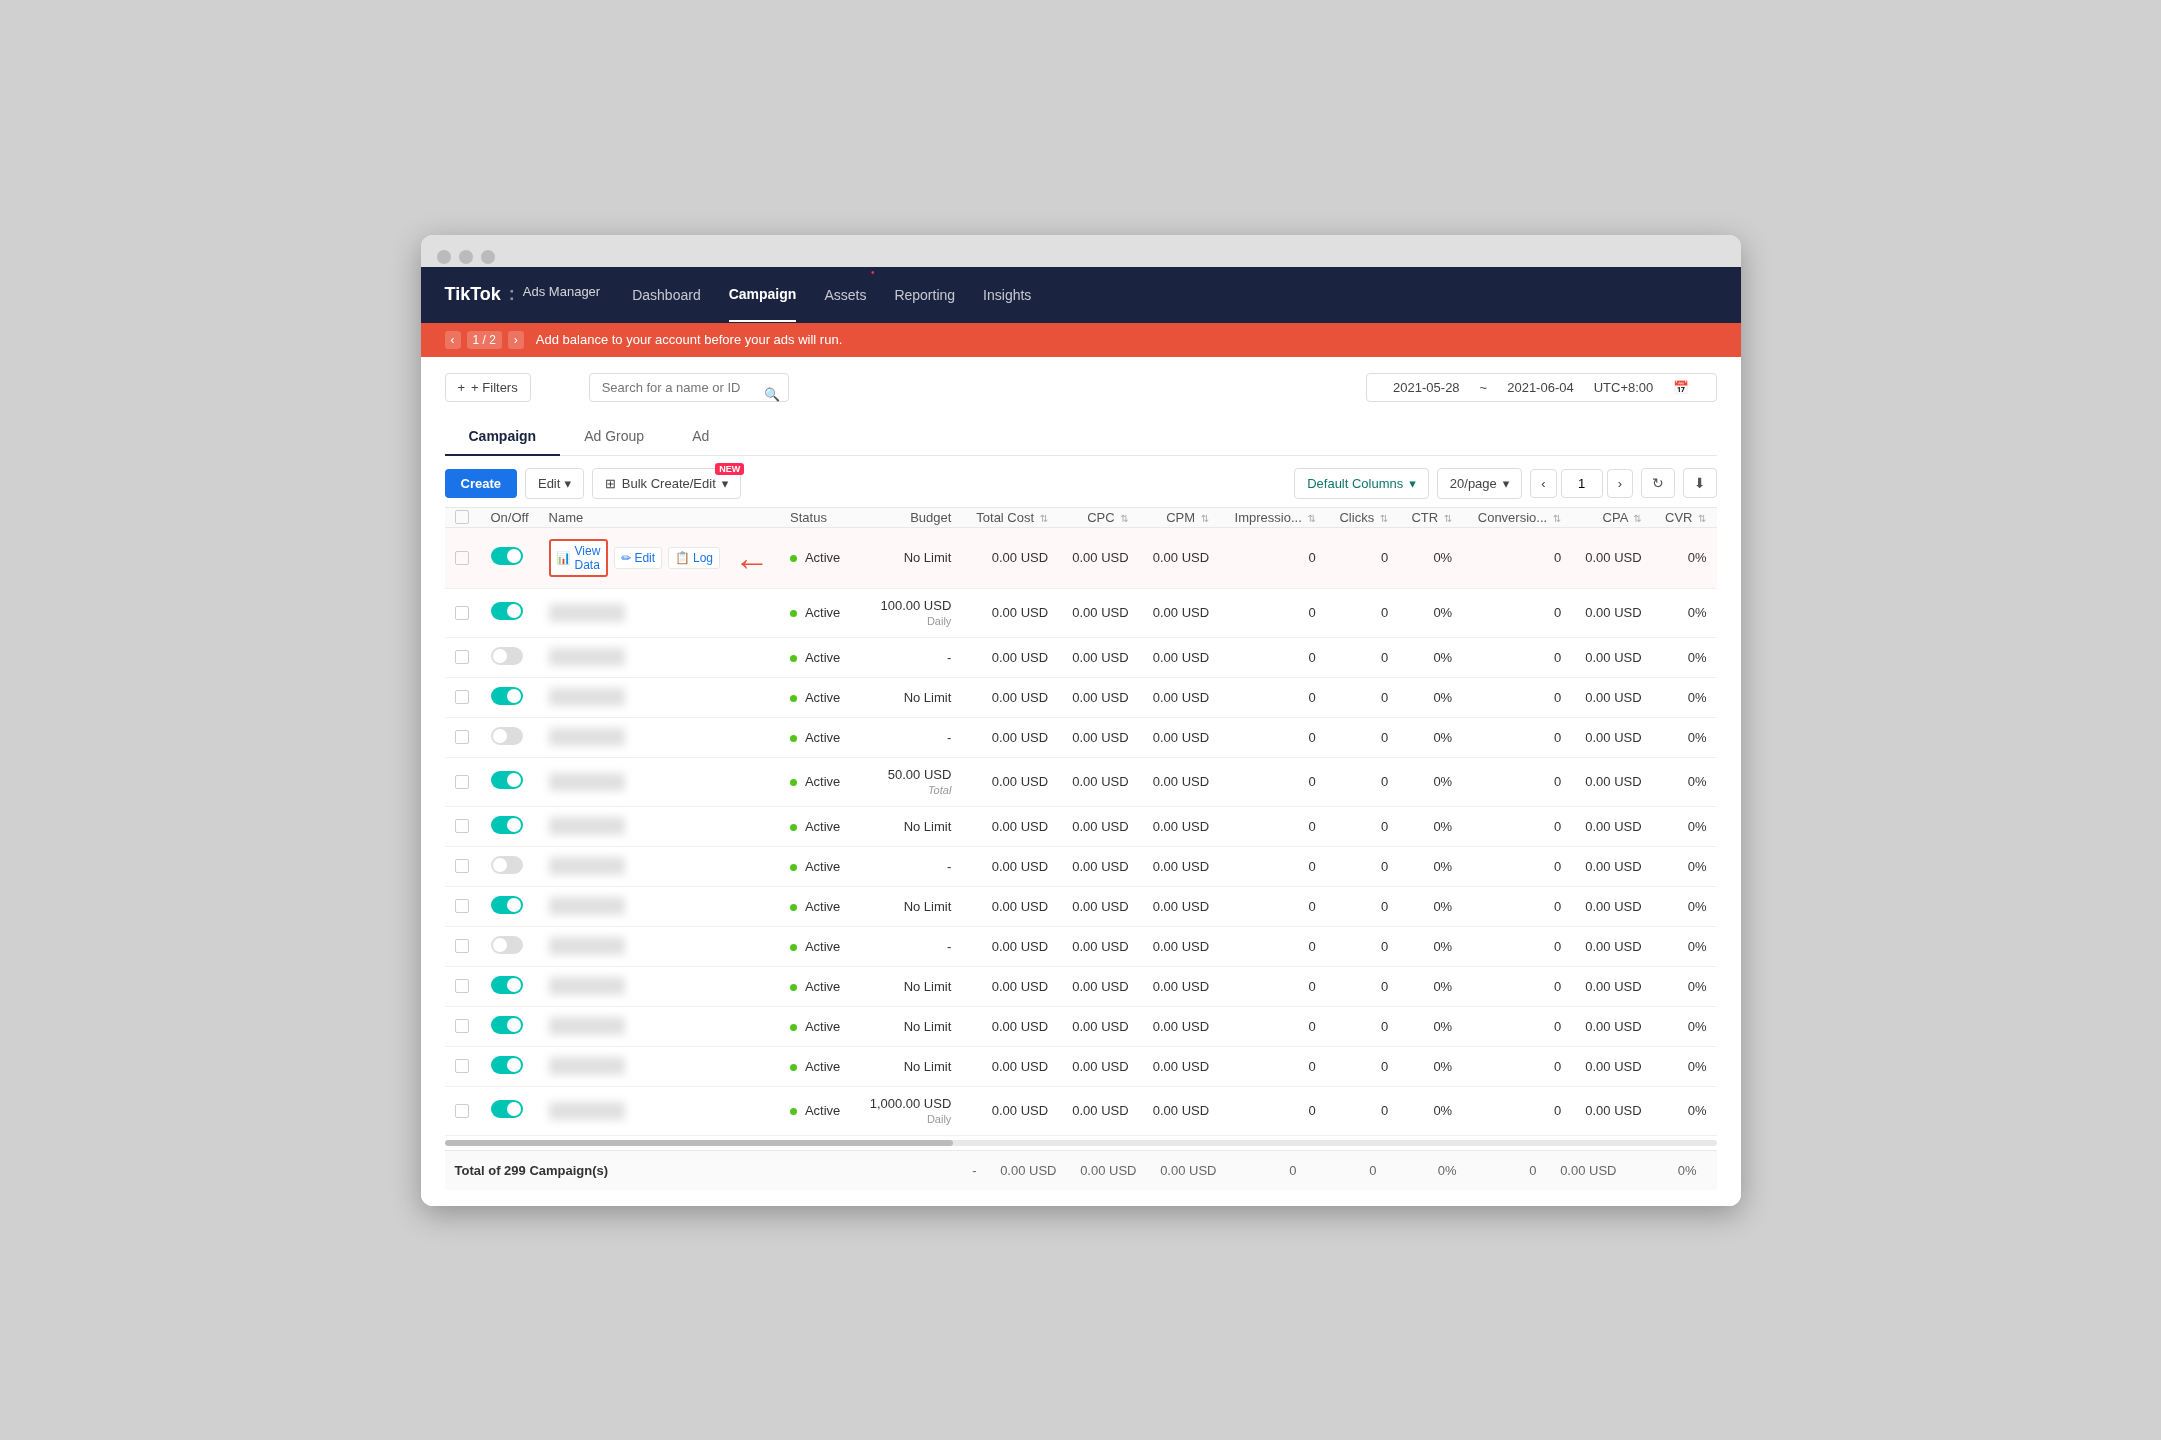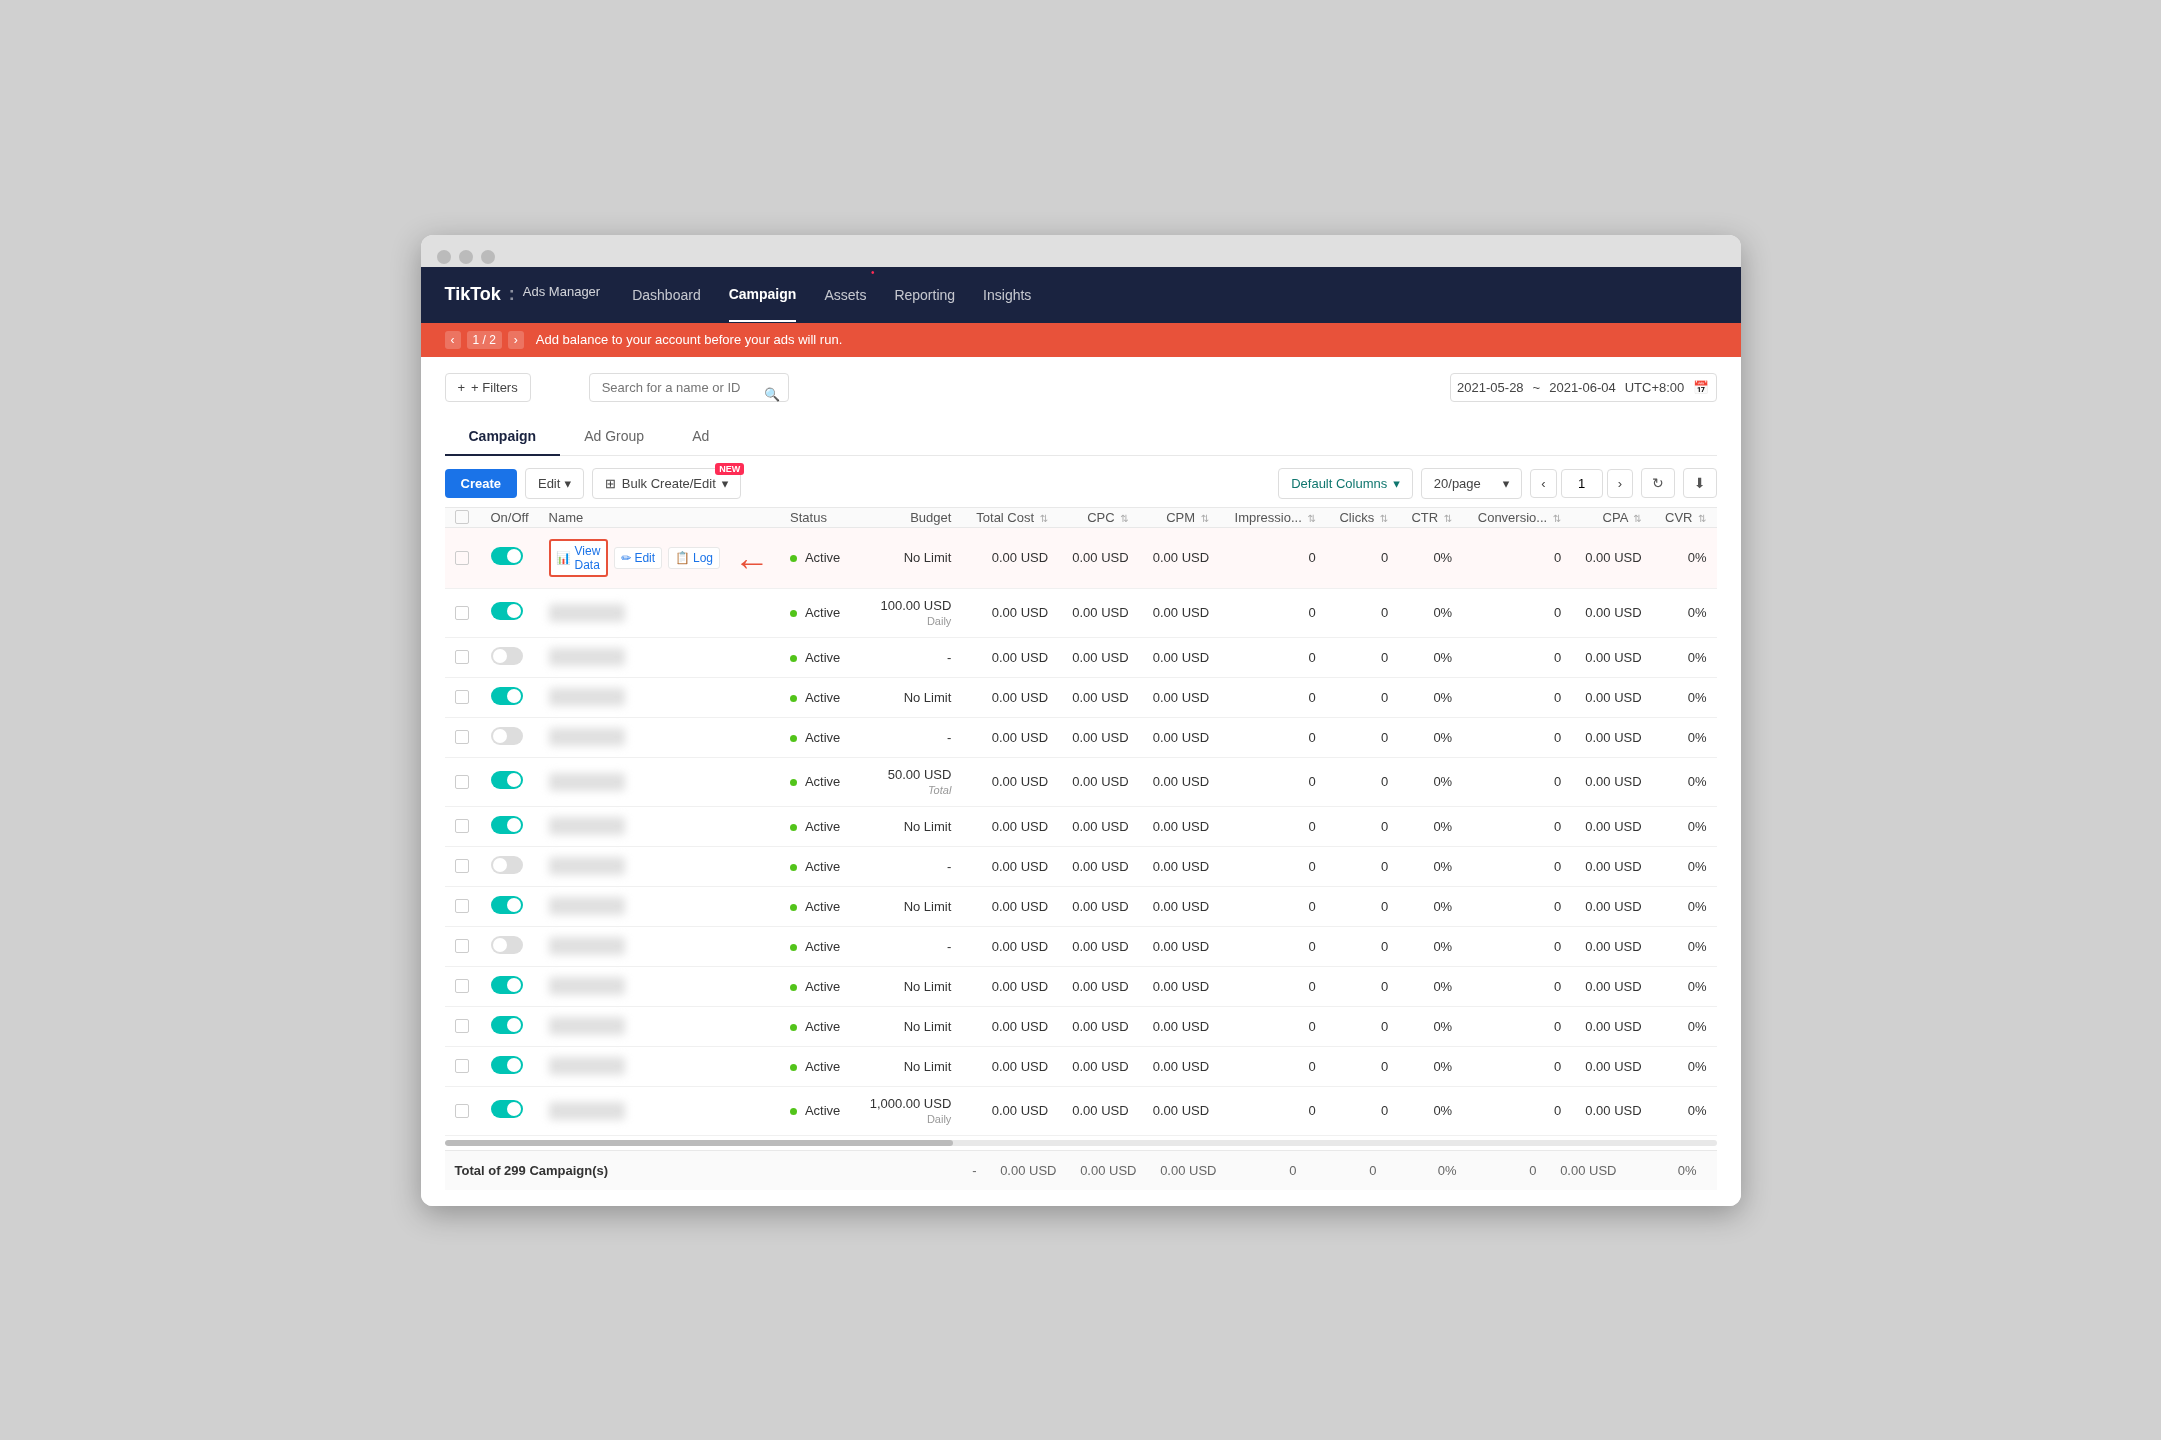--- a/index.html
+++ b/index.html
@@ -164,26 +164,26 @@
     }
     .search-icon-wrap {
       position: absolute;
       right: 8px;
       color: #999;
       font-size: 13px;
     }
     .date-range {
       display: flex;
       align-items: center;
-      gap: 9px;
+      gap: 20px;
       font-size: 13px;
       color: #444;
       border: 1px solid #ddd;
       border-radius: 4px;
-      padding: 6px 6px;
+      padding: 6px 26px;
       cursor: pointer;
     }
     
     .tab-bar {
       display: flex;
       border-bottom: 1px solid #e8e8e8;
       margin-bottom: 12px;
     }
     .tab {
       padding: 10px 24px;
@@ -275,21 +275,21 @@
     }
     .btn-per-page {
       border: 1px solid #ddd;
       background: white;
       border-radius: 4px;
       padding: 7px 12px;
       font-size: 13px;
       cursor: pointer;
       display: flex;
       align-items: center;
-      gap: 22px;
+      gap: 6px;
       color: #444;
     }
     .pagination {
       display: flex;
       align-items: center;
       gap: 4px;
     }
     .page-btn {
       border: 1px solid #ddd;
       background: white;

